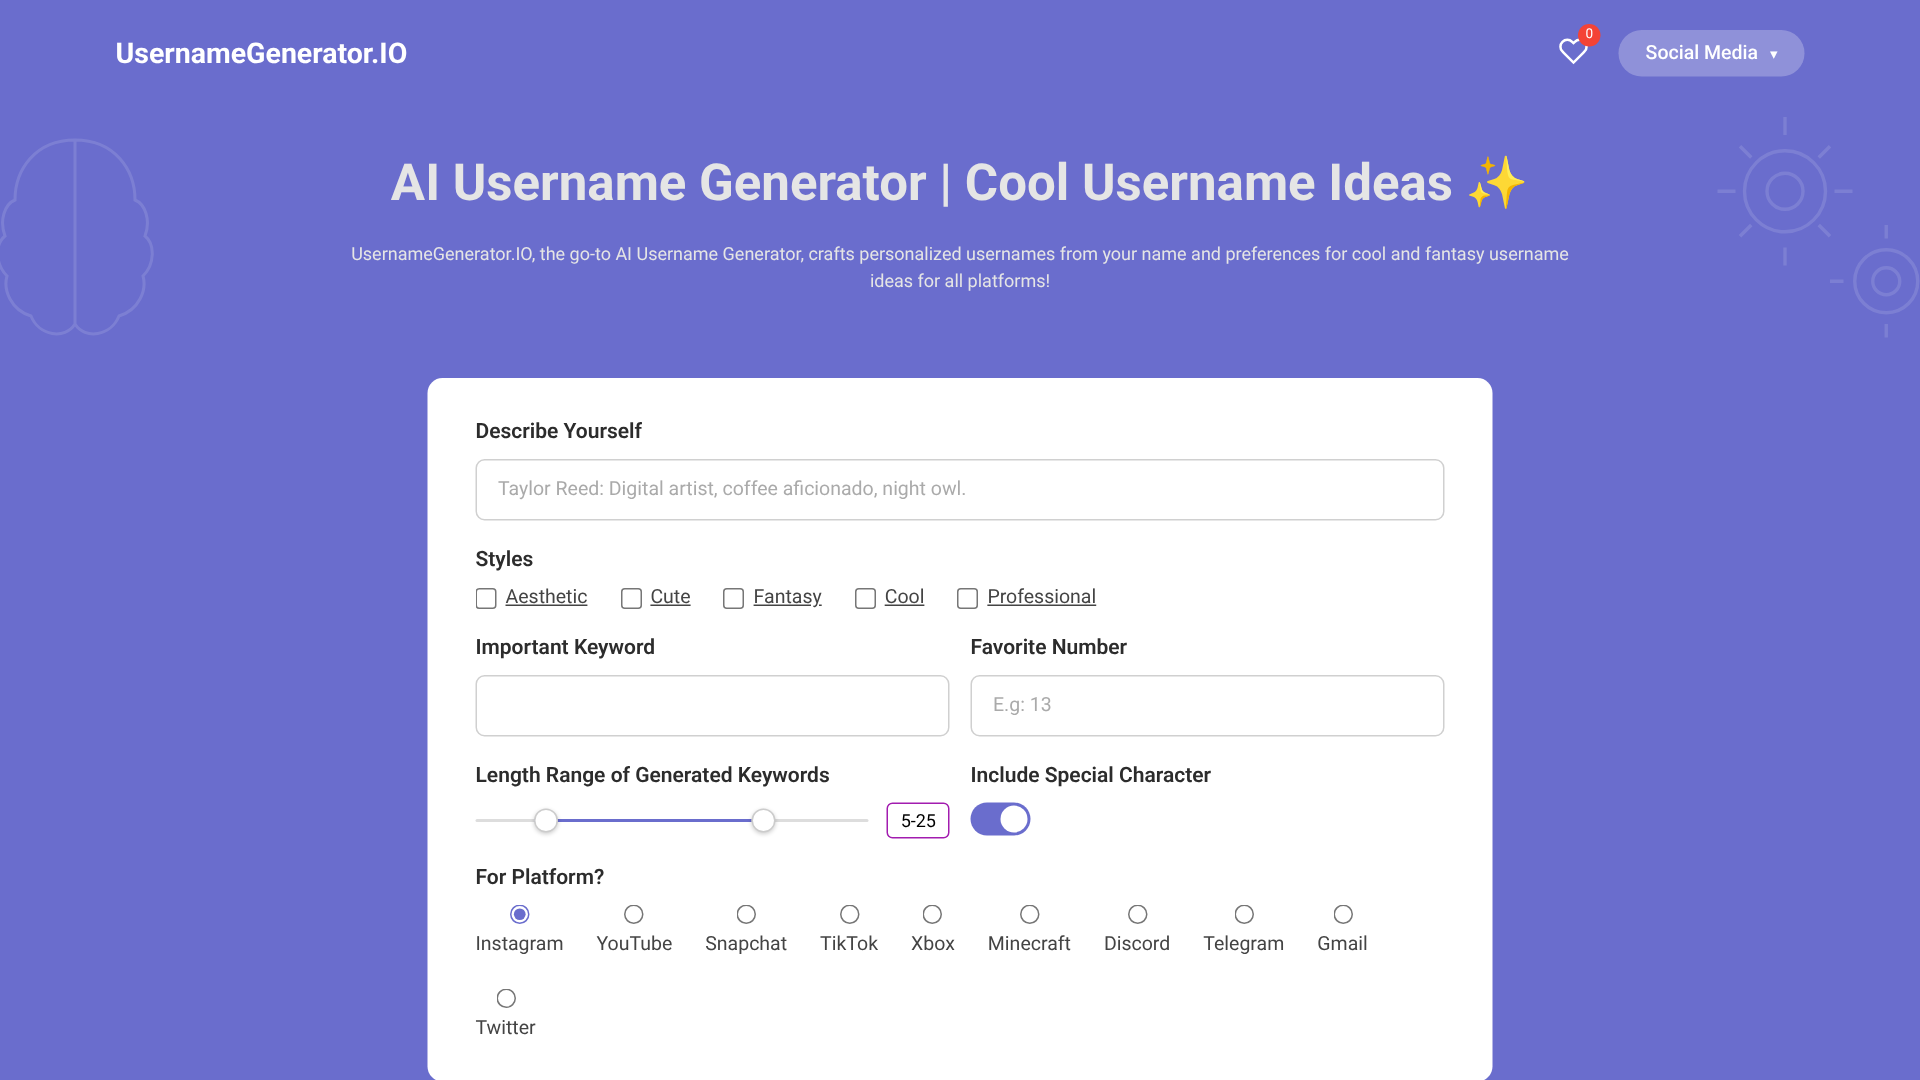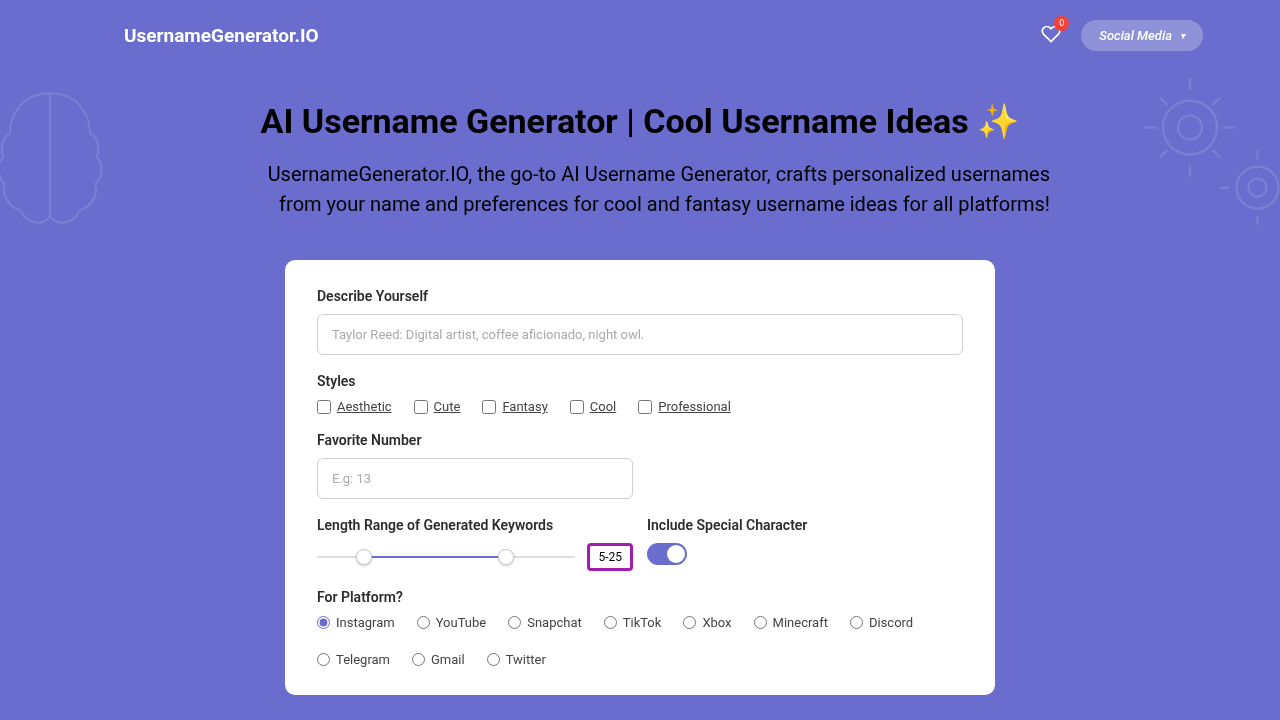--- a/index.html
+++ b/index.html
@@ -25,21 +25,20 @@
 }
 .gear-right {
   right: -30px;
   top: 60px;
 }
 .header {
   display: flex;
   justify-content: space-between;
   align-items: center;
   padding: 20px 77px;
-  margin-left: 47px;
 }
 .logo {
   color: white;
   font-size: 19px;
   font-weight: 700;
 }
 .header-right {
   display: flex;
   align-items: center;
   gap: 10px;
@@ -68,41 +67,39 @@
   color: white;
   padding: 8px 18px;
   border-radius: 20px;
   font-size: 13px;
   font-weight: 500;
   border: none;
   cursor: pointer;
   display: flex;
   align-items: center;
   gap: 8px;
-  font-style: italic;
 }
 .nav-btn.active {
   background: rgba(255,255,255,0.25);
 }
 .hero {
   text-align: center;
   padding: 30px 28px 40px;
-  color: #000000;
+  color: #e5e5e5;
 }
 .hero h1 {
   font-size: 34px;
   font-weight: 700;
   margin-bottom: 18px;
 }
 .hero p {
-  font-size: 20px;
+  font-size: 12px;
   line-height: 1.5;
   max-width: 820px;
-  margin: 1px auto;
-  text-align: right;
+  margin: 16px auto;
 }
 .card {
   background: white;
   border-radius: 10px;
   max-width: 710px;
   margin: 0 auto;
   padding: 28px 32px;
   position: relative;
   z-index: 2;
 }
@@ -173,21 +170,21 @@
   position: absolute;
   width: 16px;
   height: 16px;
   background: white;
   border: 1px solid #ccc;
   border-radius: 50%;
   top: -7px;
   box-shadow: 0 1px 3px rgba(0,0,0,0.2);
 }
 .slider-val {
-  border: 3px solid #a21caf;
+  border: 1px solid #a21caf;
   padding: 4px 8px;
   border-radius: 4px;
   font-size: 12px;
   min-width: 40px;
   text-align: center;
 }
 .toggle {
   width: 40px;
   height: 22px;
   background: #6a6dcd;
@@ -208,20 +205,21 @@
   display: flex;
   gap: 22px;
   flex-wrap: wrap;
 }
 .radio-item {
   display: flex;
   align-items: center;
   gap: 6px;
   font-size: 13px;
   color: #444;
+  flex-direction: column;
 }
 .radio-item input {
   cursor: pointer;
   accent-color: #6a6dcd;
 }
 .chevron {
   font-size: 10px;
 }
 </style>
 </head>
@@ -287,20 +285,24 @@
           <span>Cool</span>
         </label>
         <label class="checkbox-item">
           <input type="checkbox" style="">
           <span>Professional</span>
         </label>
       </div>
   </div>
 
   <div class="two-col form-group">
+    <div>
+      <label class="form-label">Important Keyword</label>
+      <input class="form-input" style="">
+    </div>
     <div>
       <label class="form-label">Favorite Number</label>
       <input class="form-input" placeholder="E.g: 13" style="">
     </div>
   </div>
 
 
   <div class="two-col form-group">
     <div>
       <label class="form-label">Length Range of Generated Keywords</label>

